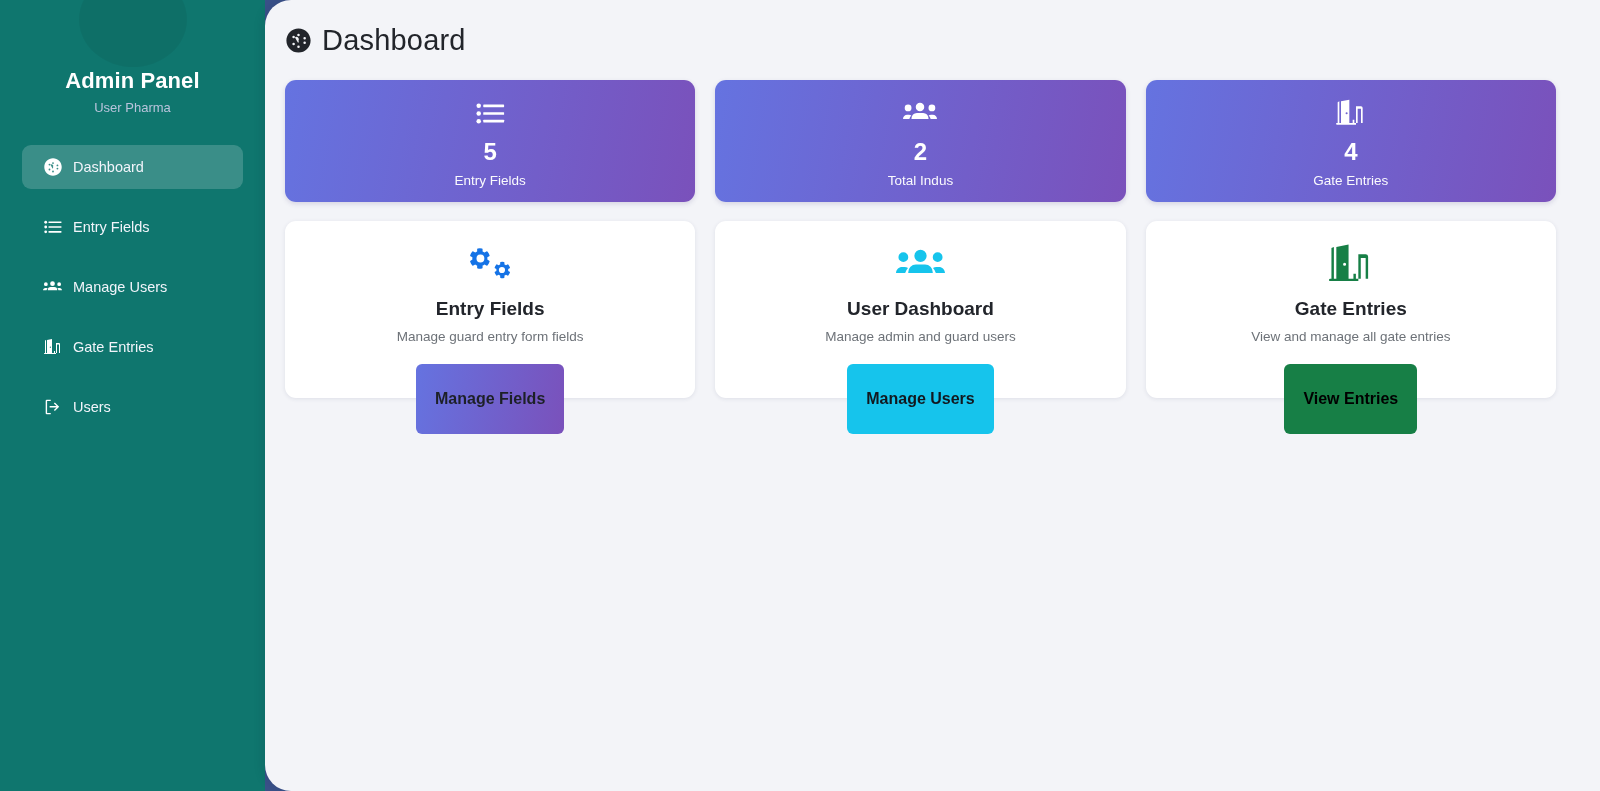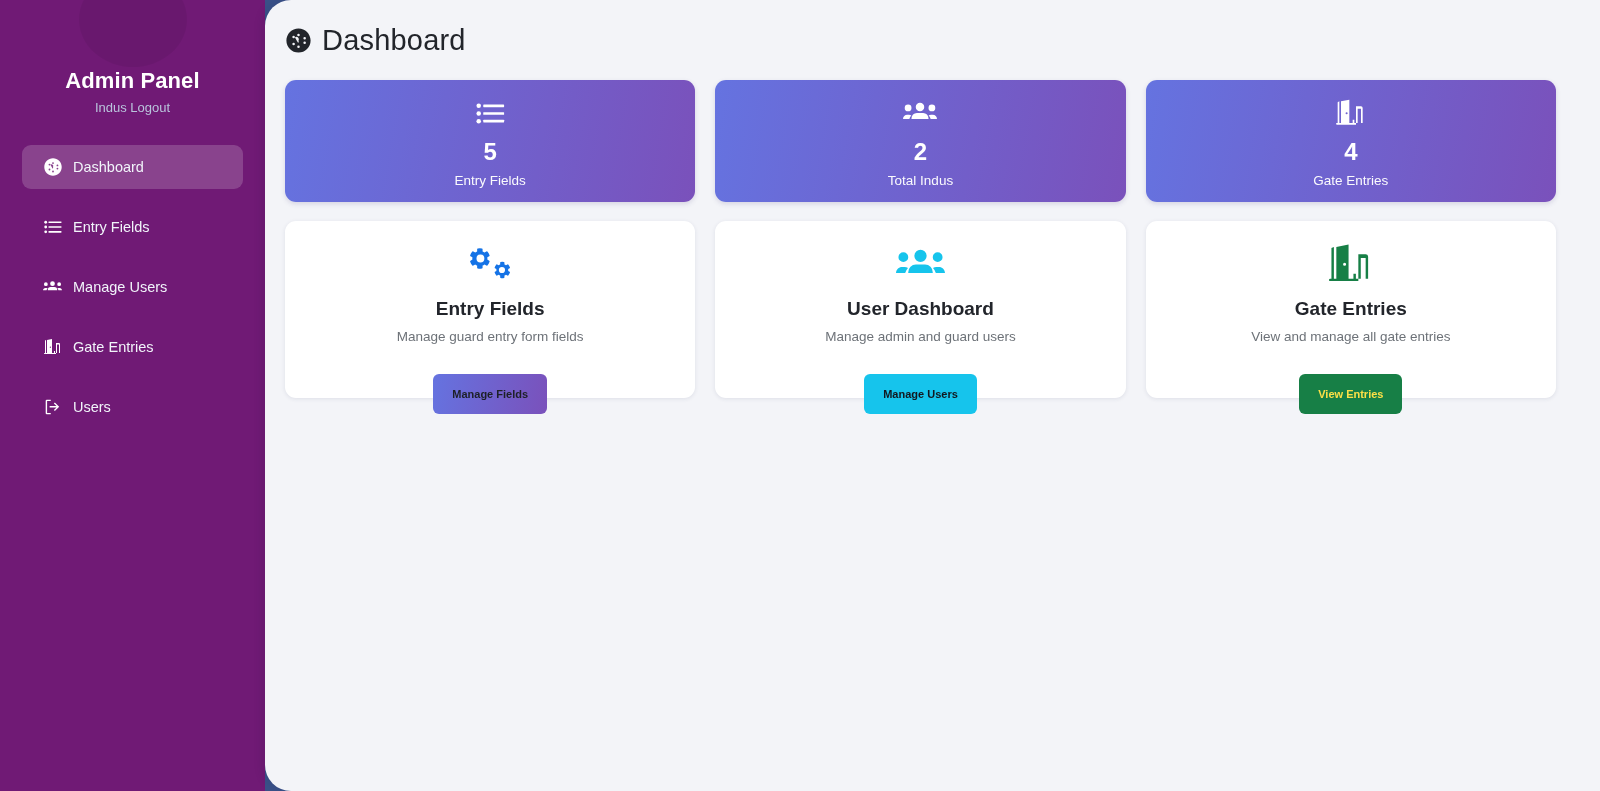--- a/index.html
+++ b/index.html
@@ -23,21 +23,21 @@
     height: 791px;
     display: flex;
   }
 
   
   #sidebar {
     position: relative;
     width: 265px;
     flex: 0 0 265px;
     height: 791px;
-    background: #701a75;
+    background: #0f766e;
     padding-top: 0;
     overflow: hidden;
   }
 
   #brand-orb {
     position: absolute;
     top: -28px;
     left: 50%;
     transform: translateX(-50%);
     width: 108px;
@@ -214,60 +214,60 @@
   .action-title {
     font-size: 19px;
     font-weight: bold;
     color: #22252b;
     margin-bottom: 9px;
   }
 
   .action-desc {
     font-size: 13.5px;
     color: #6d7278;
-    margin-bottom: 30px;
+    margin-bottom: 20px;
   }
 
   .action-btn {
     border: none;
     border-radius: 6px;
     font-family: inherit;
-    font-size: 11px;
+    font-size: 16px;
     font-weight: bold;
-    padding: 14px 19px;
+    padding: 26px 19px;
     cursor: pointer;
     line-height: 1.1;
   }
 
   .btn-purple {
     background: linear-gradient(100deg, #6573e0 0%, #7a51bb 100%);
     color: #1d2027;
   }
 
   .btn-cyan {
     background: #16c4ec;
     color: #12181f;
   }
 
   .btn-green {
     background: #177f46;
-    color: #fde047;
+    color: #000000;
   }
 </style>
 </head>
 <body>
 
 <div id="app">
 
   <aside id="sidebar">
     <div id="brand-orb"></div>
 
     <div class="brand-block">
       <div class="brand-title">Admin Panel</div>
-      <div class="brand-sub">Indus Logout</div>
+      <div class="brand-sub">User Pharma</div>
     </div>
 
     <nav class="nav">
 
       <div class="nav-item active">
         <span class="nav-ico">
           <svg width="18" height="18" viewBox="0 0 512 512" fill="#ffffff">
             <path d="M256 8C119 8 8 119 8 256s111 248 248 248 248-111 248-248S393 8 256 8zm0 110a26 26 0 110 52 26 26 0 010-52zM130 186a26 26 0 1152 0 26 26 0 01-52 0zm0 140a26 26 0 1152 0 26 26 0 01-52 0zm126 84a26 26 0 110-52 26 26 0 010 52zm0-110a48 48 0 01-13-2l-59-103a48 48 0 0172 62 48 48 0 010 43zm126 26a26 26 0 110-52 26 26 0 010 52zm-26-114a26 26 0 1152 0 26 26 0 01-52 0z"></path>
           </svg>
         </span>

